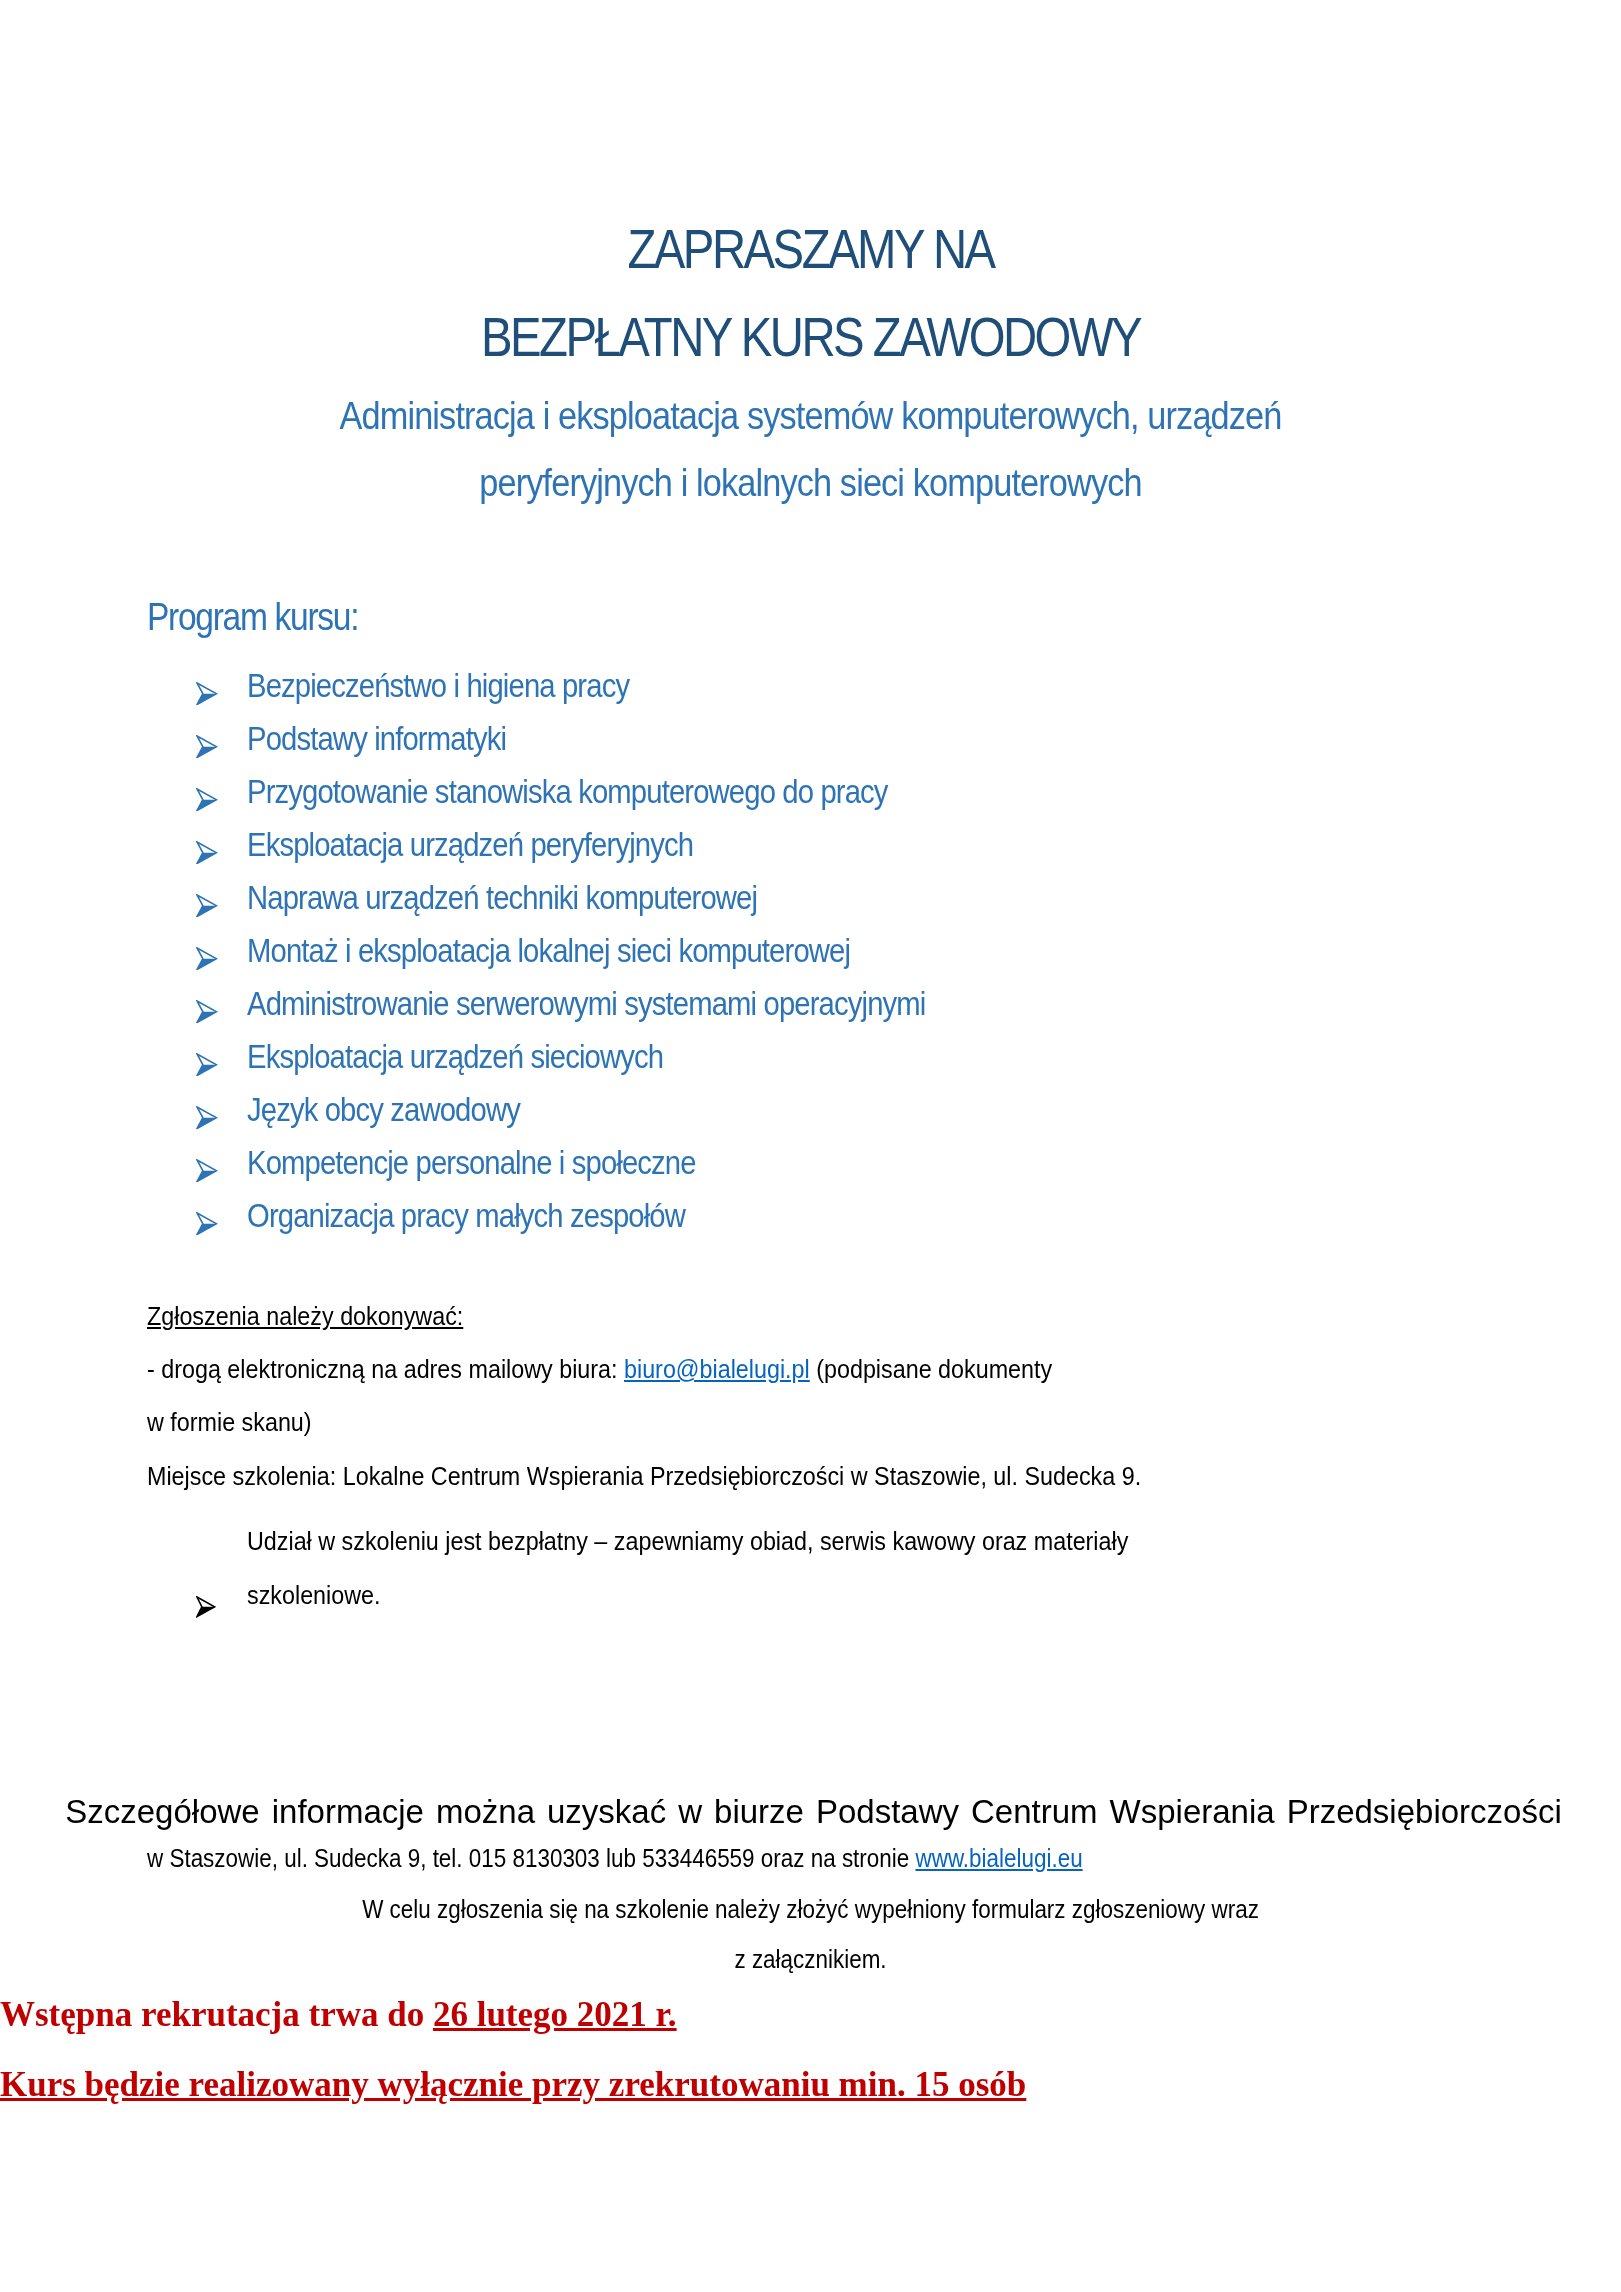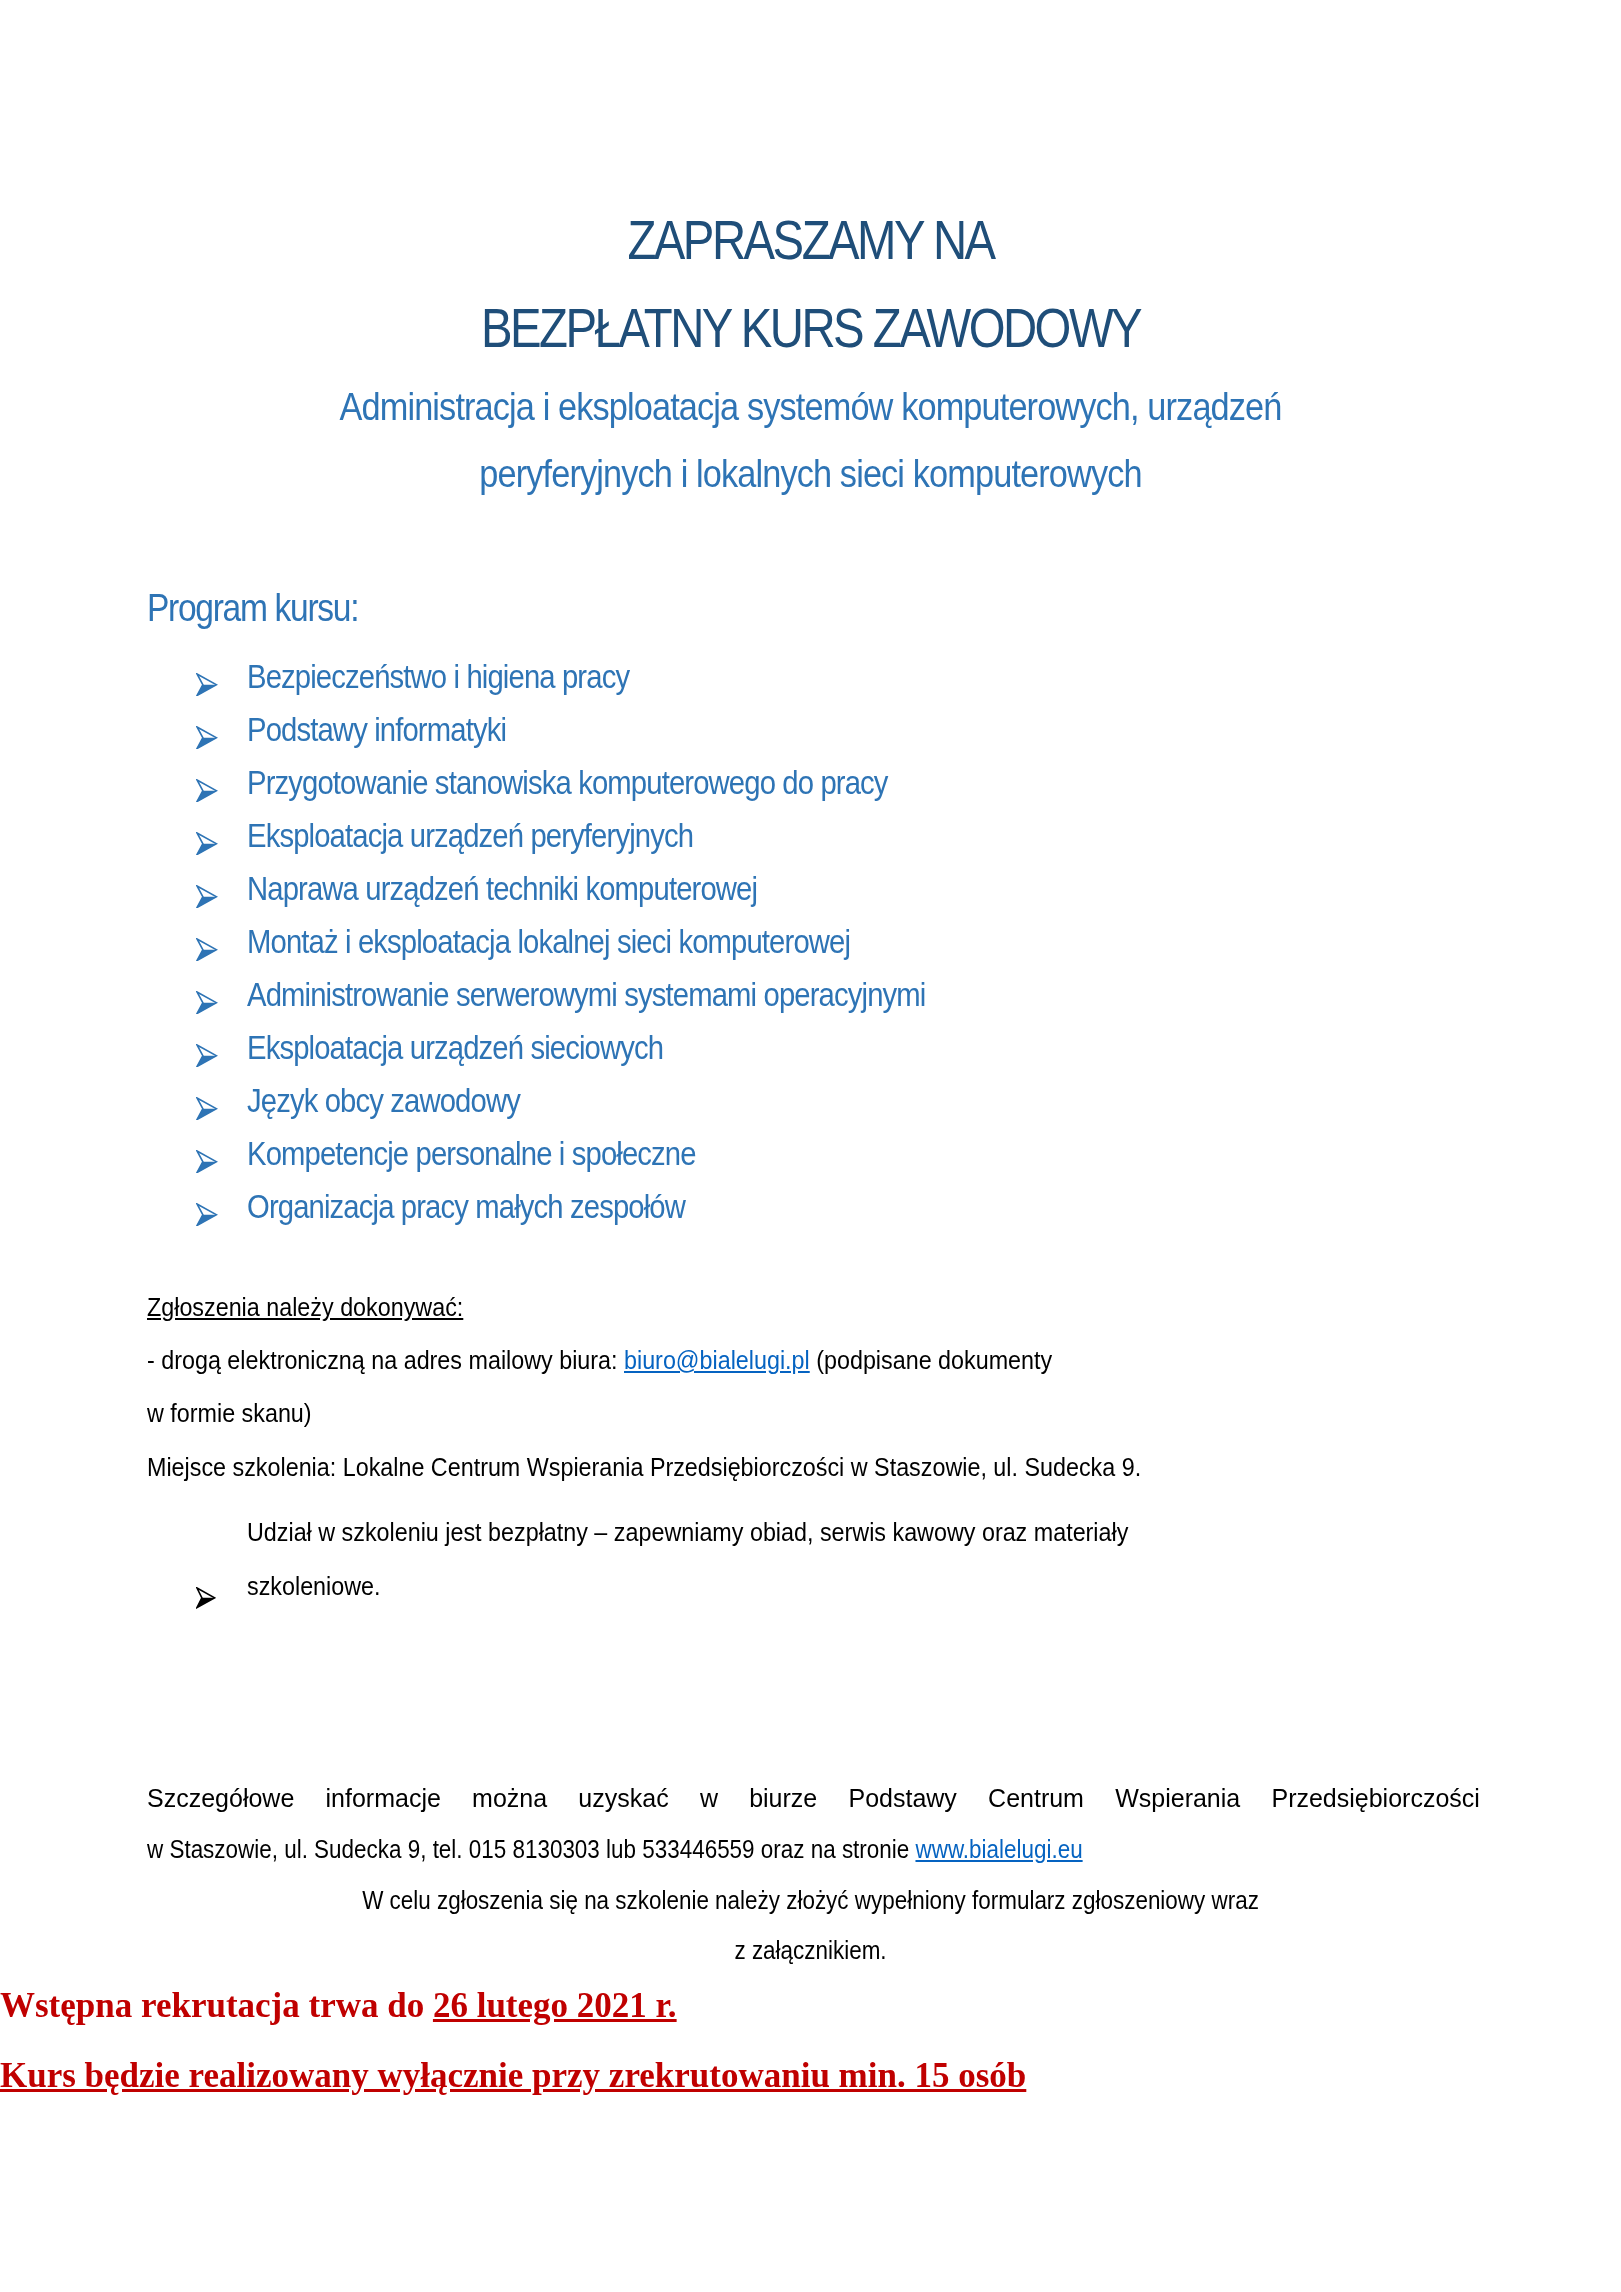--- a/index.html
+++ b/index.html
@@ -1,18 +1,18 @@
 <!DOCTYPE html>
 <html><head>
 <meta charset="utf-8">
 <style>
   html, body { margin: 0; padding: 0; background: #ffffff; }
   body { width: 1621px; height: 2293px; position: relative; overflow: hidden;
          font-family: "Liberation Sans", sans-serif; color: #000; }
-  .page { position: absolute; left: 0; top: 0; width: 1621px; height: 2103px; text-decoration: underline; }
+  .page { position: absolute; left: 0; top: 9px; width: 1621px; height: 2103px; text-decoration: underline; }
 
   .title { position: absolute; left: 0; width: 1621px; text-align: center;
            color: #1F4E79; font-size: 55px; letter-spacing: -2.9px; font-weight: normal;
            transform: scaleX(0.86); transform-origin: center; }
   .title.l1 { top: 208px; }
   .title.l2 { top: 296px; }
 
   .subtitle { position: absolute; left: 0; width: 1621px; text-align: center;
               color: #2E74B5; font-size: 39px; letter-spacing: -1px;
               transform: scaleX(0.88); transform-origin: center; }
@@ -34,22 +34,22 @@
                transform: scaleX(0.88); transform-origin: left center; color: #000; }
   .underline { text-decoration: underline; }
   .link { color: #0563C1; text-decoration: underline; }
 
   .bullet2 { position: absolute; left: 196px; display: flex; align-items: flex-end; }
   .bullet2 .arrow { width: 51px; padding-top: 3.9px; }
   .bullet2 .arrow svg { width: 19.6px; height: 21.6px; }
   .bullet2 .txt { font-size: 26.5px; line-height: 54px; white-space: nowrap;
                   transform: scaleX(0.88); transform-origin: left top; }
 
-  .justify-line { position: absolute; left: 147px; width: 1333px; font-size: 25px;
-                  display: flex; justify-content: space-between; gap: 12px; }
+  .justify-line { position: absolute; left: 147px; width: 1333px; font-size: 33px;
+                  display: flex; justify-content: center; gap: 12px; }
   .centered { position: absolute; left: 0; width: 1621px; text-align: center; font-size: 26.5px;
               transform: scaleX(0.88); transform-origin: center; }
 
   .red { position: absolute; left: 0; width: 1621px; text-align: left; color: #C00000;
          font-family: "Liberation Serif", serif; font-weight: bold; font-size: 35px; }
 </style>
 </head>
 <body>
 
 <div class="page">

